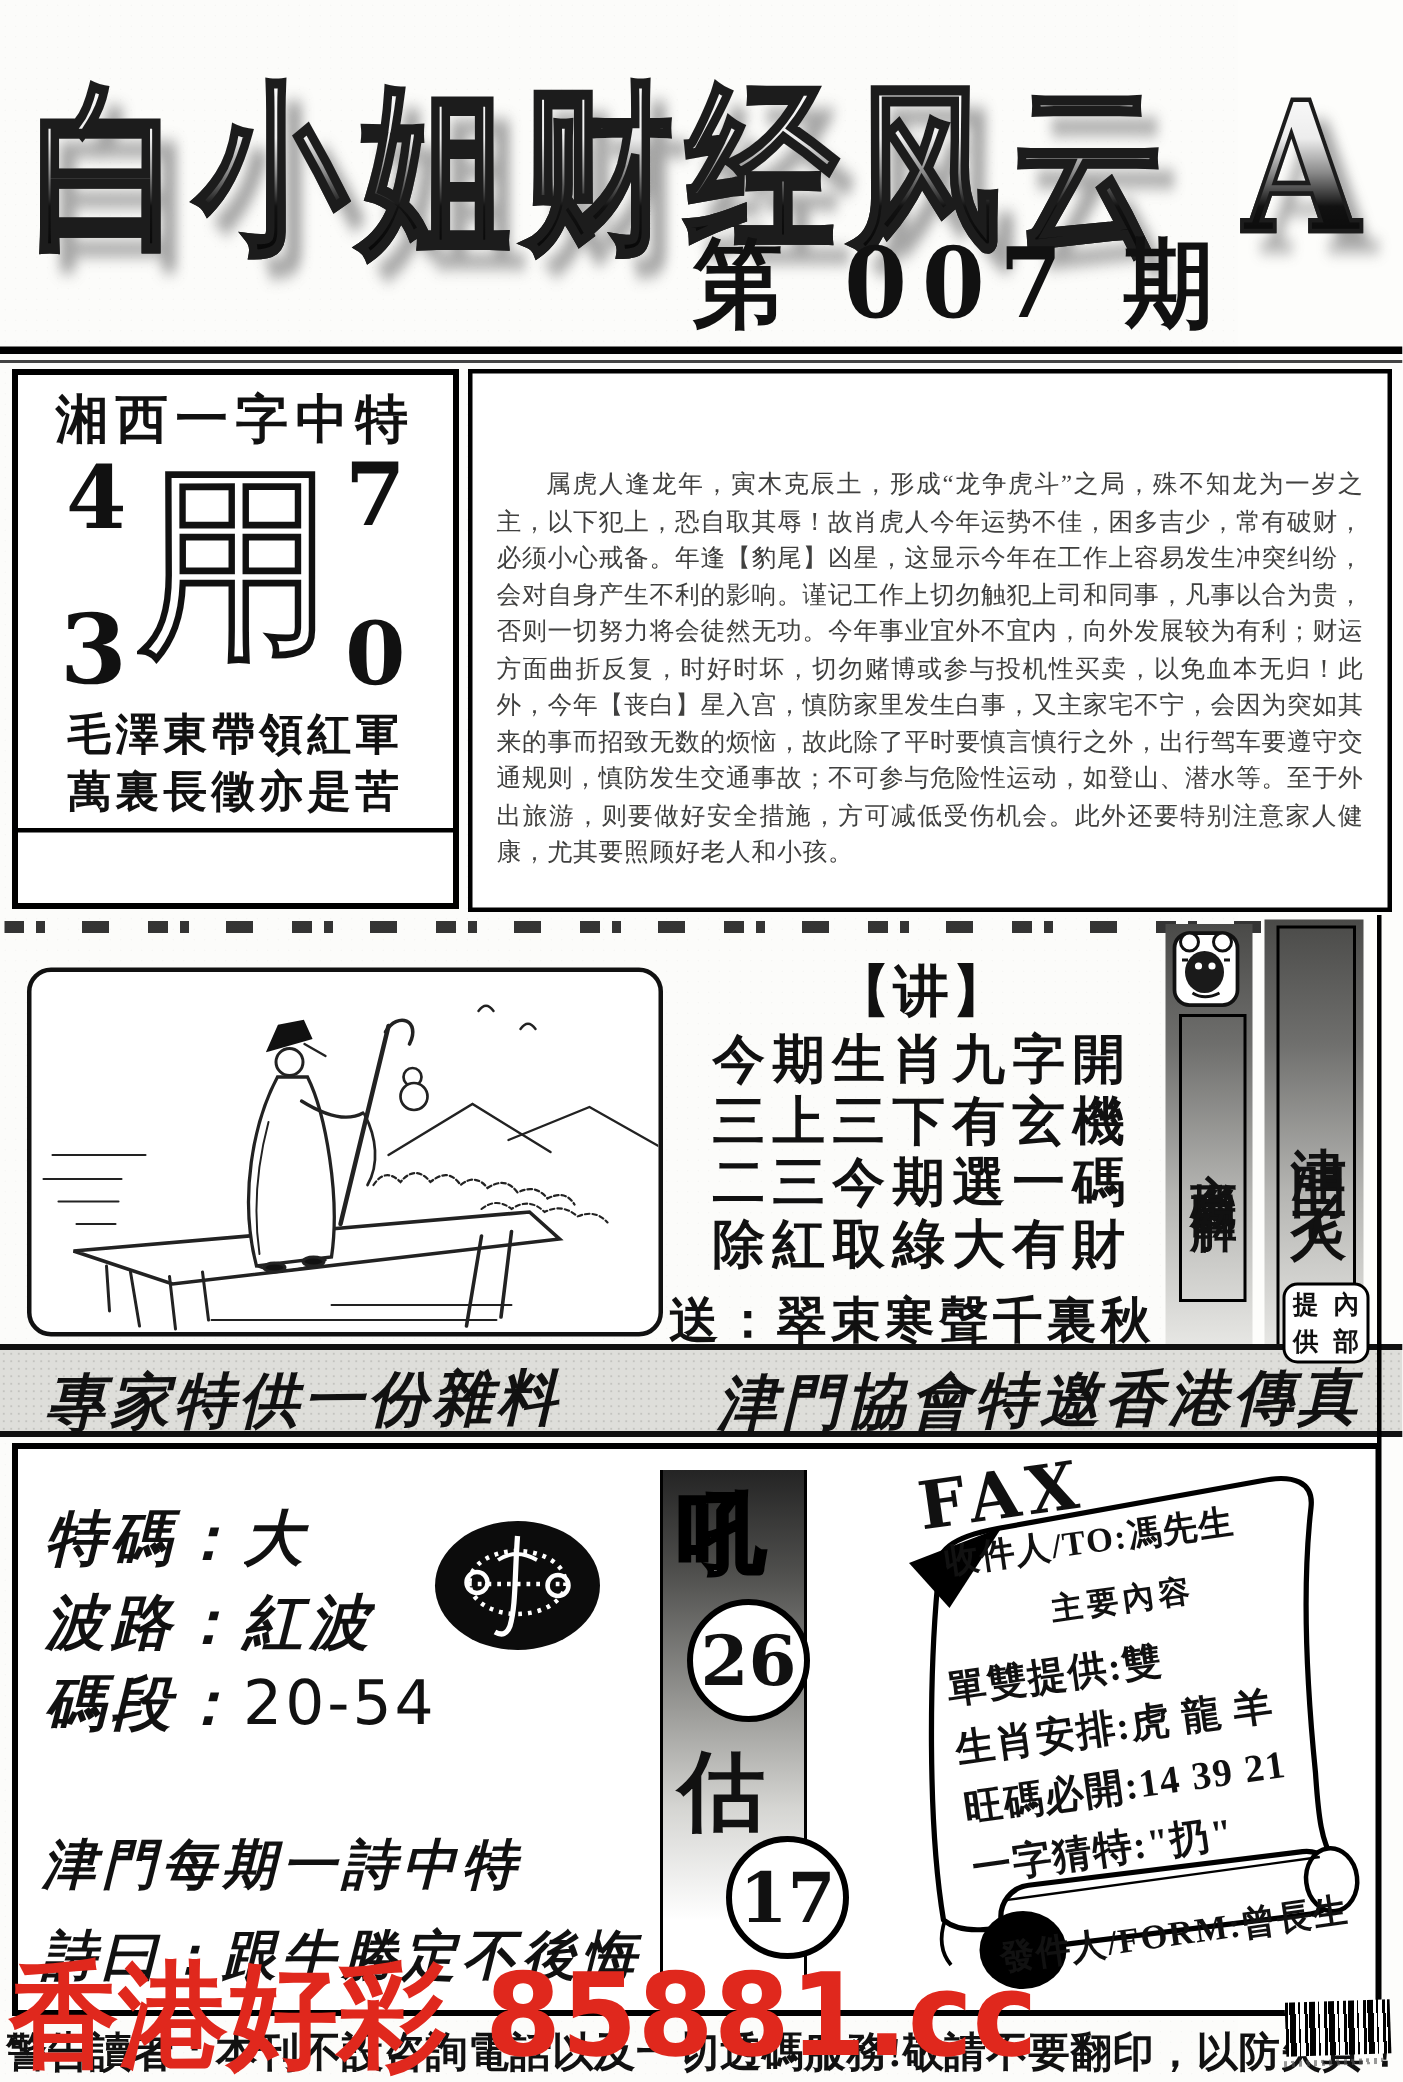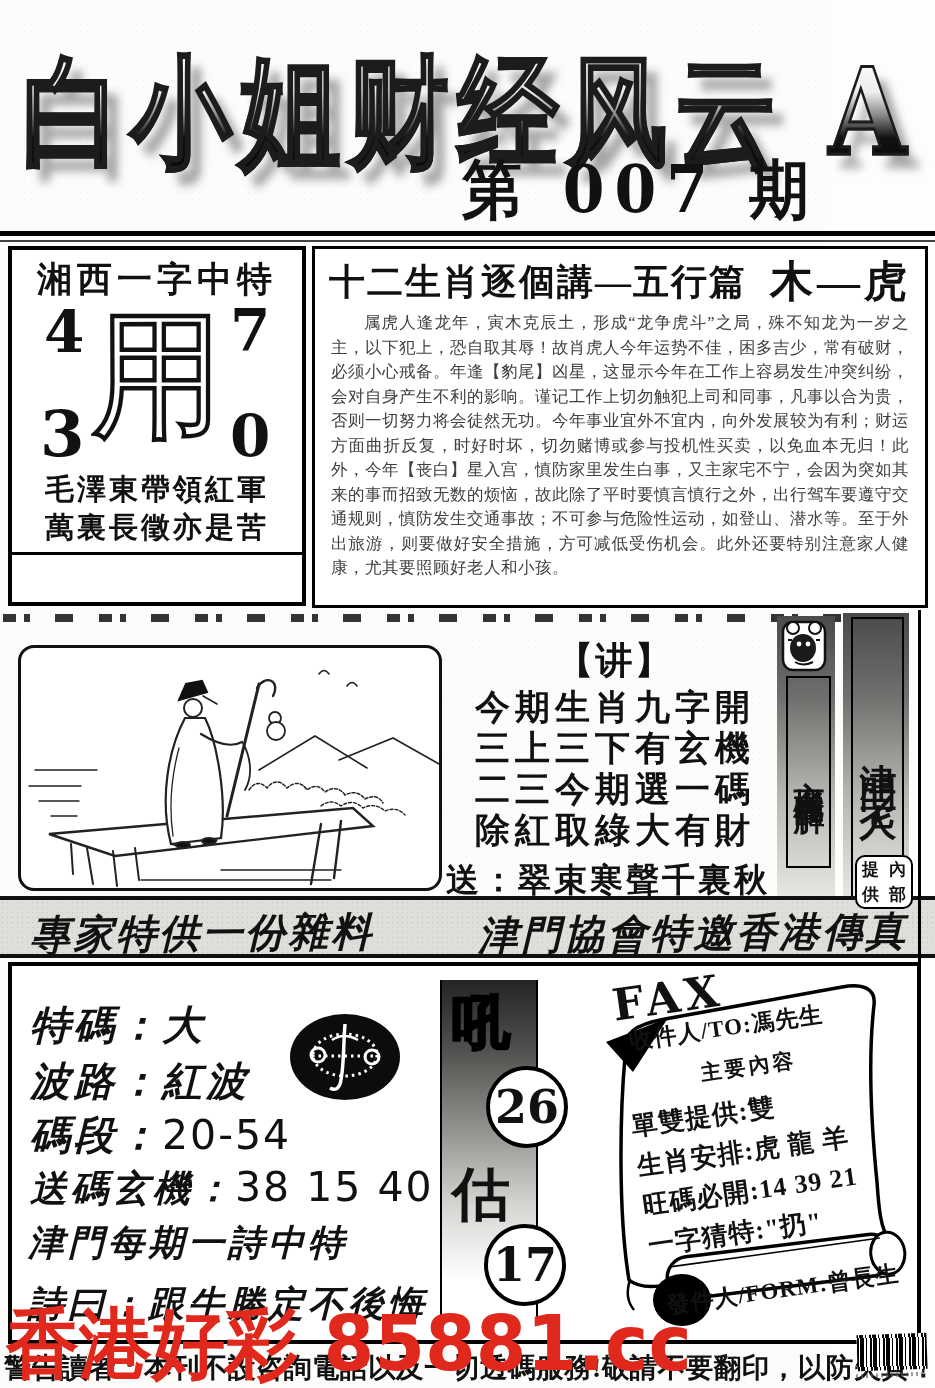--- a/index.html
+++ b/index.html
@@ -109,21 +109,21 @@
       background:linear-gradient(180deg,#242424 0%,#4f4f4d 20%,#989895 46%,
       #d5d5d2 66%,#ffffff 88%);}
   .mc-char{position:absolute;font-size:58px;font-weight:900;z-index:7;
       font-family:"DejaVu Serif",serif;}
   .mc-top{left:452px;top:984px;color:#fff;-webkit-text-stroke:2.5px #000;}
   .mc-bot{left:452px;top:1156px;color:#111;}
   .mc-circle{position:absolute;width:74px;height:74px;border:4px solid #000;
       border-radius:50%;background:#fff;display:flex;align-items:center;
       justify-content:center;font-family:"DejaVu Serif",serif;font-size:46px;
       font-weight:800;z-index:8;}
-  .cc1{left:486px;top:1066px;} .cc2{left:484px;top:1224px;}
+  .cc1{left:458px;top:1066px;} .cc2{left:484px;top:1224px;}
   .fax-svg{position:absolute;left:570px;top:962px;width:358px;height:386px;}
   .fax-text{position:absolute;left:596px;top:988px;width:330px;
       transform:rotate(-8deg);transform-origin:top left;z-index:4;}
   .fx-title{font-size:44px;font-weight:900;letter-spacing:5px;margin-left:14px;
       font-family:"DejaVu Serif",serif;line-height:40px;}
   .fx-to{font-size:23px;font-weight:800;letter-spacing:1px;margin:2px 0 0 26px;}
   .fx-sub{font-size:21px;font-weight:800;margin:12px 0 10px 92px;letter-spacing:3px;}
   .fx-line{font-size:26px;font-weight:800;line-height:40px;margin-left:16px;
       letter-spacing:1px;white-space:nowrap;}
   .fx-from{font-size:23px;font-weight:800;margin:26px 0 0 26px;letter-spacing:1px;}
@@ -161,24 +161,20 @@
     <div class="lb-num lb-n7">7</div>
     <div class="lb-num lb-n3">3</div>
     <div class="lb-num lb-n0">0</div>
     <div class="lb-char">用</div>
     <div class="lb-poem lb-p1">毛澤東帶領紅軍</div>
     <div class="lb-poem lb-p2">萬裏長徵亦是苦</div>
     <div class="lb-div"></div>
   </div>
 
   <div class="z-box">
-    <div class="z-head">
-      <span class="z-title">十二生肖逐個講—五行篇</span>
-      <span class="z-animal">木—虎</span>
-    </div>
     <div class="z-body">属虎人逢龙年，寅木克辰土，形成“龙争虎斗”之局，殊不知龙为一岁之主，以下犯上，恐自取其辱！故肖虎人今年运势不佳，困多吉少，常有破财，必须小心戒备。年逢【豹尾】凶星，这显示今年在工作上容易发生冲突纠纷，会对自身产生不利的影响。谨记工作上切勿触犯上司和同事，凡事以合为贵，否则一切努力将会徒然无功。今年事业宜外不宜内，向外发展较为有利；财运方面曲折反复，时好时坏，切勿赌博或参与投机性买卖，以免血本无归！此外，今年【丧白】星入宫，慎防家里发生白事，又主家宅不宁，会因为突如其来的事而招致无数的烦恼，故此除了平时要慎言慎行之外，出行驾车要遵守交通规则，慎防发生交通事故；不可参与危险性运动，如登山、潜水等。至于外出旅游，则要做好安全措施，方可减低受伤机会。此外还要特别注意家人健康，尤其要照顾好老人和小孩。</div>
   </div>
 
   <div class="strip"></div>
 
   <div class="pic-box">
     <svg viewBox="0 0 418 240" width="418" height="240">
       <g fill="none" stroke="#222" stroke-width="2" stroke-linecap="round">
 
         <path d="M14,122 h62 M8,138 h52 M18,153 h40 M30,168 h26" stroke-width="1.4"></path>
@@ -259,21 +255,20 @@
   <div class="banner">
     <span class="banner-txt bt-left">專家特供一份雜料</span>
     <span class="banner-txt bt-right">津門協會特邀香港傳真</span>
   </div>
 
   <div class="bottom-panel"></div>
 
   <div class="tip t0">特碼：大</div>
   <div class="tip t1">波路：紅波</div>
   <div class="tip t2"><span>碼段：</span><span class="num">20-54</span></div>
-  <div class="tip t3"><span>送碼玄機：</span><span class="num">38 15 40</span></div>
   <div class="tip t4">津門每期一詩中特</div>
   <div class="tip t5">詩曰：跟牛勝定不後悔</div>
 
   <div class="stamp">
     <svg viewBox="0 0 114 90" width="114" height="90">
       <ellipse cx="57" cy="45" rx="55" ry="43" fill="#0c0c0c"></ellipse>
       <ellipse cx="57" cy="43" rx="32" ry="21" fill="none" stroke="#fff" stroke-width="3" stroke-dasharray="2.5 4"></ellipse>
       <path d="M57,12 C55,40 56,58 52,72 q-3,8 -10,4" stroke="#fff" stroke-width="3.5" fill="none"></path>
       <path d="M24,44 h64" stroke="#fff" stroke-width="3" stroke-dasharray="2.5 4"></path>
       <circle cx="30" cy="43" r="7" fill="none" stroke="#fff" stroke-width="3"></circle>

